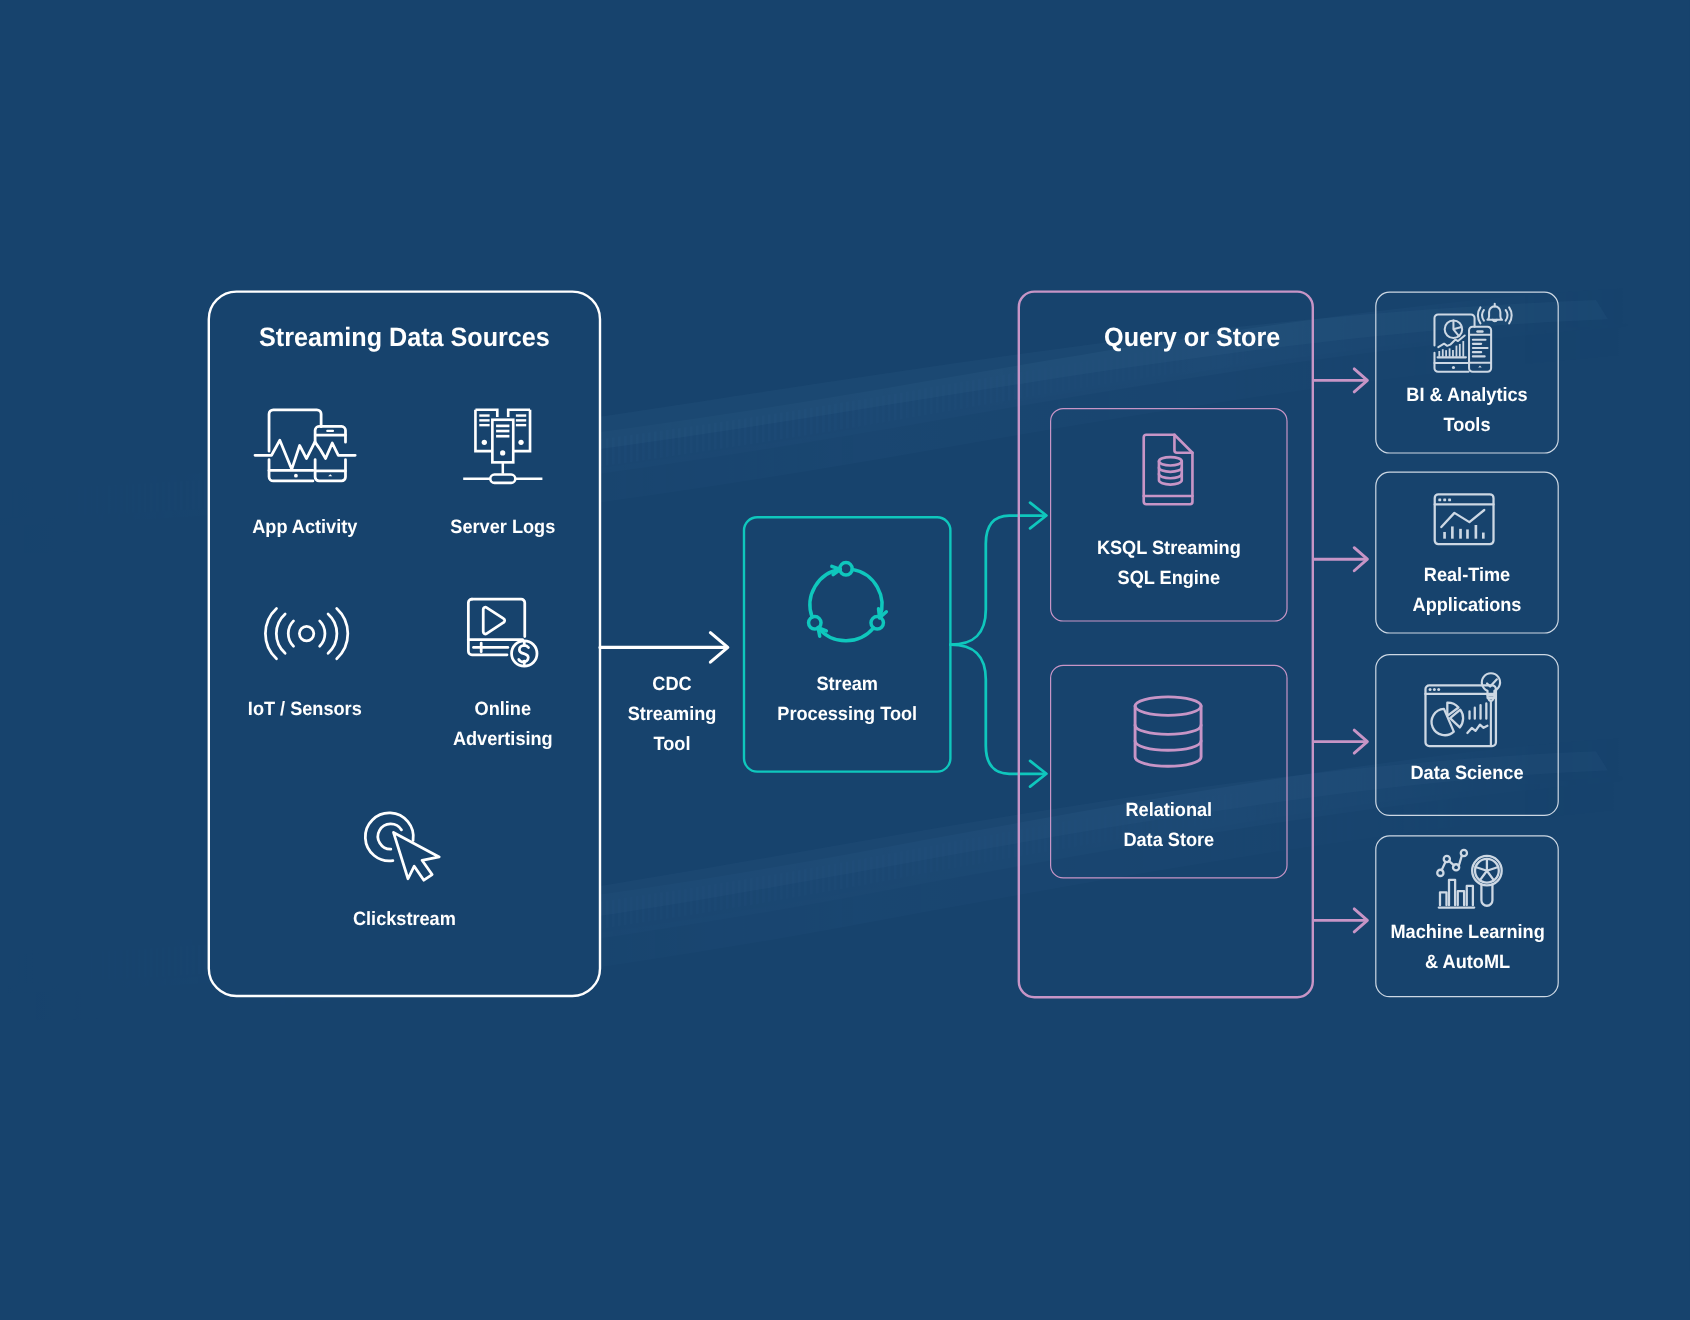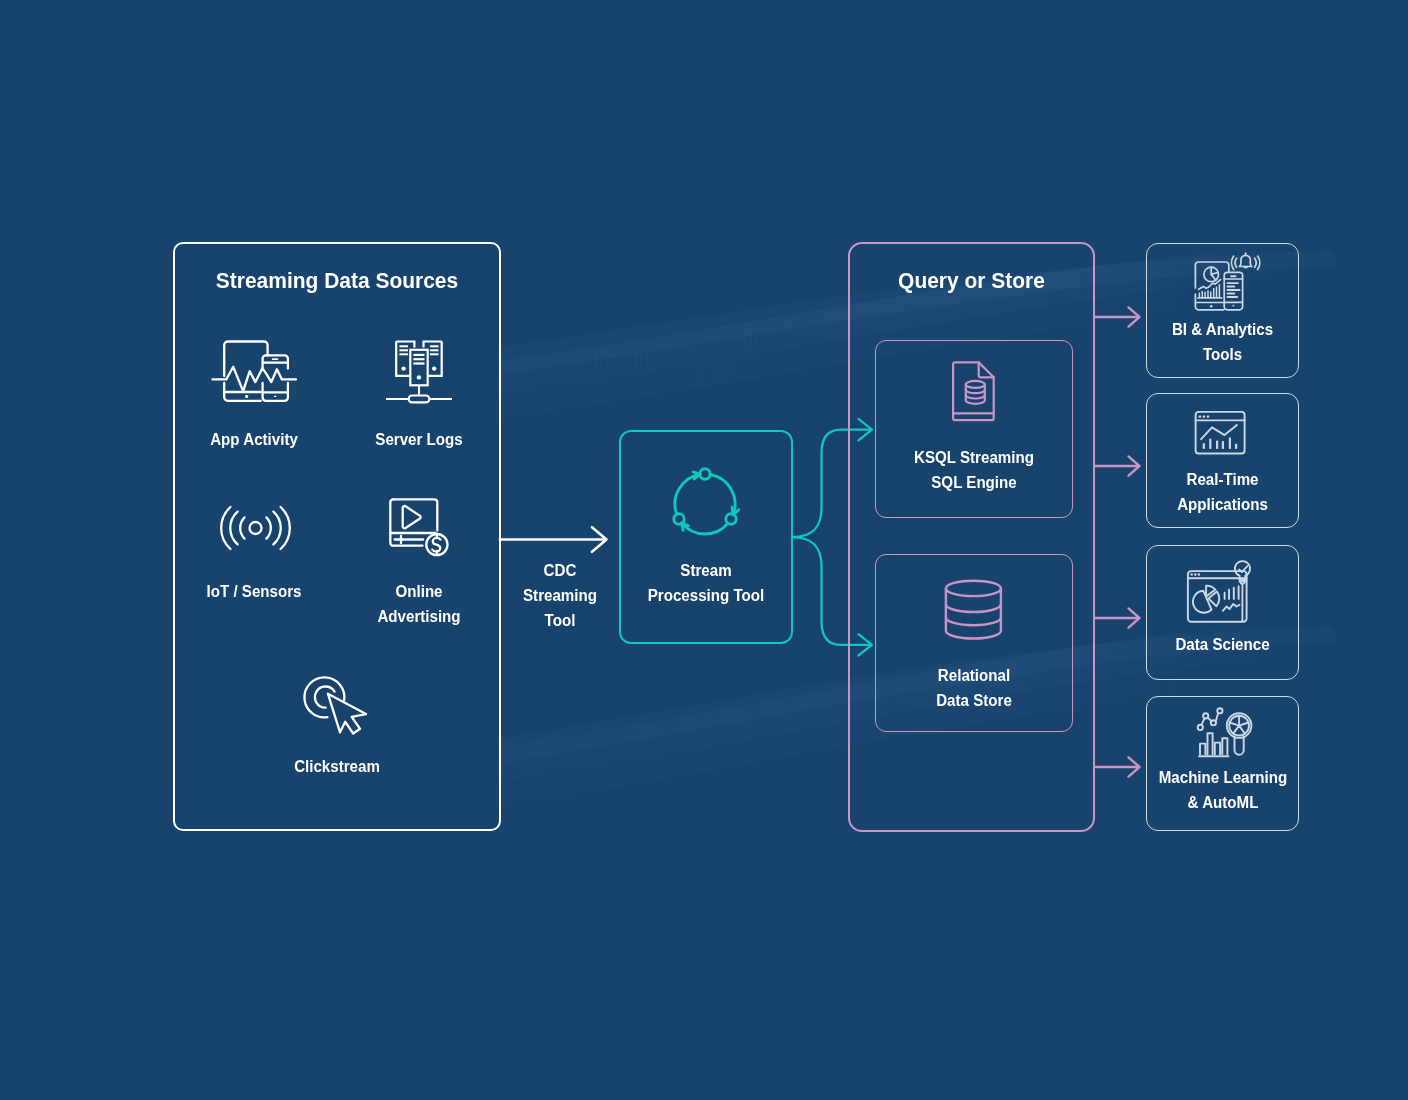--- a/index.html
+++ b/index.html
@@ -7,22 +7,22 @@
   body{
     width:1408px;height:1100px;overflow:hidden;position:relative;
     background:#17436d;
     font-family:"Liberation Sans", sans-serif;
     color:#ffffff;
     -webkit-font-smoothing:antialiased;
   }
   .stage{position:absolute;left:0;top:0;width:1408px;height:1100px;}
   .bgwaves{position:absolute;left:0;top:0;width:1408px;height:1100px;pointer-events:none;}
   .panel{position:absolute;box-sizing:border-box;}
-  .outer-white{border:2px solid #ffffff;border-radius:10px;}
-  .outer-pink{border:2px solid #c795c6;border-radius:14px;}
+  .outer-white{border:2px solid #ffffff;border-radius:24px;}
+  .outer-pink{border:2px solid #c795c6;border-radius:14px;padding-left:22px;}
   .inner-pink{border:1.6px solid #c795c6;border-radius:11px;}
   .teal-box{border:2px solid #0fc7bd;border-radius:12px;}
   .white-box{border:1.6px solid #cdd8e4;border-radius:12px;}
   .panel-title{position:absolute;width:100%;text-align:center;font-weight:bold;font-size:22.2px;line-height:22px;color:#fff;
                transform:scaleX(.945);transform-origin:center top;}
   .lbl{position:absolute;text-align:center;font-weight:bold;font-size:16px;line-height:25px;color:#fff;white-space:pre-line;
        transform:scaleX(.945);transform-origin:center top;}
   .lbl-sm{font-size:16px;line-height:25px;}
   .ic{position:absolute;}
   svg{display:block;overflow:visible;}

